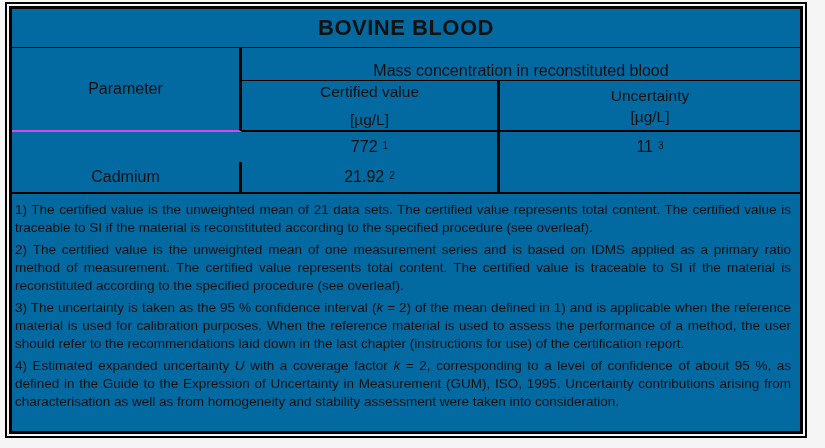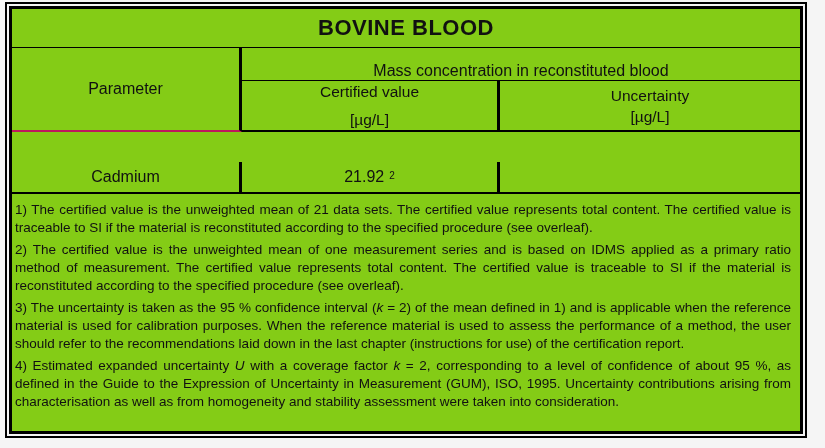--- a/index.html
+++ b/index.html
@@ -23,21 +23,21 @@
     height: 436px;
     box-sizing: border-box;
     border: 2px solid #000;
     padding: 2px;
   }
   .frame-inner {
     width: 100%;
     height: 100%;
     box-sizing: border-box;
     border: 3px solid #000;
-    background: #84cc16;
+    background: #0369a1;
     display: flex;
     flex-direction: column;
   }
   .cert-grid {
     display: grid;
     grid-template-columns: 230px 258px 1fr;
     grid-template-rows: 39px 33px 51px 30px 30px;
     width: 100%;
     box-sizing: border-box;
   }
@@ -53,21 +53,21 @@
     grid-row: 1;
     border-bottom: 1.5px solid #000;
     font-size: 22px;
     font-weight: bold;
     letter-spacing: 0.5px;
   }
   .cell-parameter-head {
     grid-column: 1;
     grid-row: 2 / 4;
     border-right: 3px solid #000;
-    border-bottom: 2px solid #be185d;
+    border-bottom: 2px solid #d946ef;
     font-size: 16px;
   }
   .cell-span-head {
     grid-column: 2 / 4;
     grid-row: 2;
     border-bottom: 1.5px solid #000;
     font-size: 16px;
     margin-top: 13px;
   }
   .cell-col-head {
@@ -124,20 +124,28 @@
       <div class="cell cell-col-head c2">
         <div>Certified value</div>
         <div>[µg/L]</div>
       </div>
 
       <div class="cell cell-col-head c3">
         <div>Uncertainty</div>
         <div>[µg/L]</div>
       </div>
 
+      <div class="cell cell-data r4 c2 vline">
+        <span>772</span>
+          <sup>1</sup>
+      </div>
+      <div class="cell cell-data r4 c3">
+        <span>11</span>
+          <sup>3</sup>
+      </div>
 
       <div class="cell cell-data r5 c1 vline">Cadmium</div>
       <div class="cell cell-data r5 c2 vline">
         <span>21.92</span>
           <sup>2</sup>
       </div>
     </div>
 
     <div class="footnotes">
       <p><span>1) The certified value is the unweighted mean of 21 data sets. The certified value represents total content. The certified value is traceable to SI if the material is reconstituted according to the specified procedure (see overleaf).</span></p>

